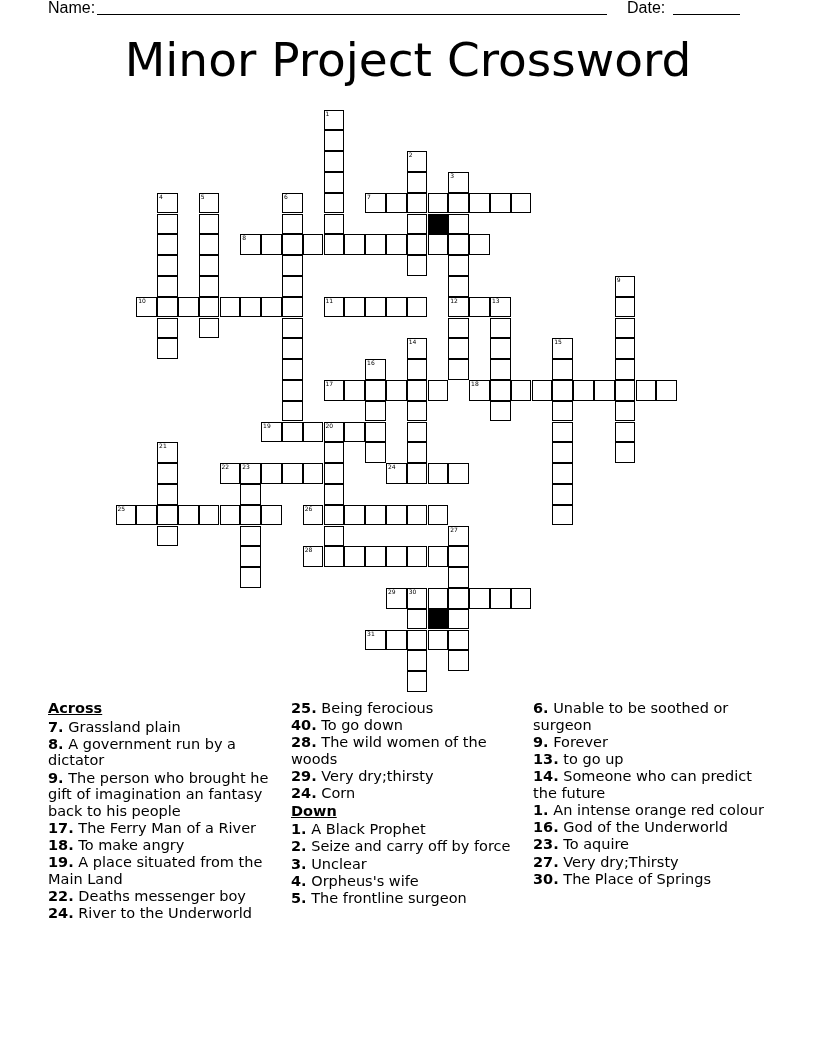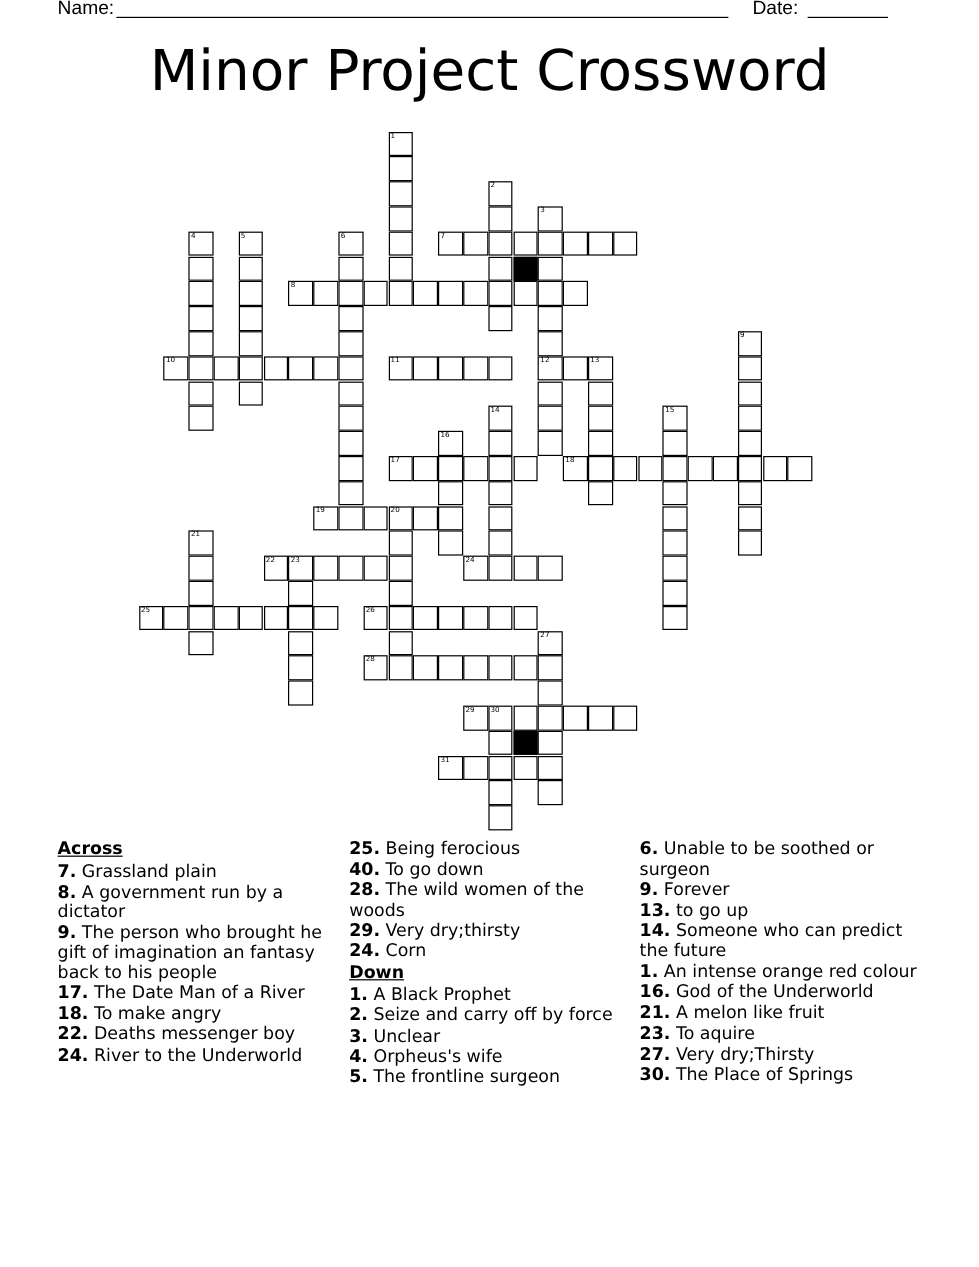--- a/index.html
+++ b/index.html
@@ -288,22 +288,23 @@
     <div class="cell black" style="left: 428px; top: 214px;"></div>
     <div class="cell black" style="left: 428px; top: 609.2px;"></div>
   </div>
 
 <div class="clues col1">
   <div class="heading">Across</div>
   <div id="col1-list">
       <div class="clue"><b>7.</b><span> Grassland plain</span></div>
       <div class="clue"><b>8.</b><span> A government run by a dictator</span></div>
       <div class="clue"><b>9.</b><span> The person who brought he gift of imagination an fantasy back to his people</span></div>
-      <div class="clue"><b>17.</b><span> The Date Man of a River</span></div>
+      <div class="clue"><b>17.</b><span> The Ferry Man of a River</span></div>
       <div class="clue"><b>18.</b><span> To make angry</span></div>
+      <div class="clue"><b>19.</b><span> A place situated from the Main Land</span></div>
       <div class="clue"><b>22.</b><span> Deaths messenger boy</span></div>
       <div class="clue"><b>24.</b><span> River to the Underworld</span></div>
     </div>
 </div>
 <div class="clues col2">
   <div id="col2a-list">
       <div class="clue"><b>25.</b><span> Being ferocious</span></div>
       <div class="clue"><b>40.</b><span> To go down</span></div>
       <div class="clue"><b>28.</b><span> The wild women of the woods</span></div>
       <div class="clue"><b>29.</b><span> Very dry;thirsty</span></div>
@@ -319,18 +320,17 @@
     </div>
 </div>
 <div class="clues col3">
   <div id="col3-list">
       <div class="clue"><b>6.</b><span> Unable to be soothed or surgeon</span></div>
       <div class="clue"><b>9.</b><span> Forever</span></div>
       <div class="clue"><b>13.</b><span> to go up</span></div>
       <div class="clue"><b>14.</b><span> Someone who can predict the future</span></div>
       <div class="clue"><b>1.</b><span> An intense orange red colour</span></div>
       <div class="clue"><b>16.</b><span> God of the Underworld</span></div>
-      <div class="clue"><b>21.</b><span> A melon like fruit</span></div>
       <div class="clue"><b>23.</b><span> To aquire</span></div>
       <div class="clue"><b>27.</b><span> Very dry;Thirsty</span></div>
       <div class="clue"><b>30.</b><span> The Place of Springs</span></div>
     </div>
 </div>
 
 </body></html>

